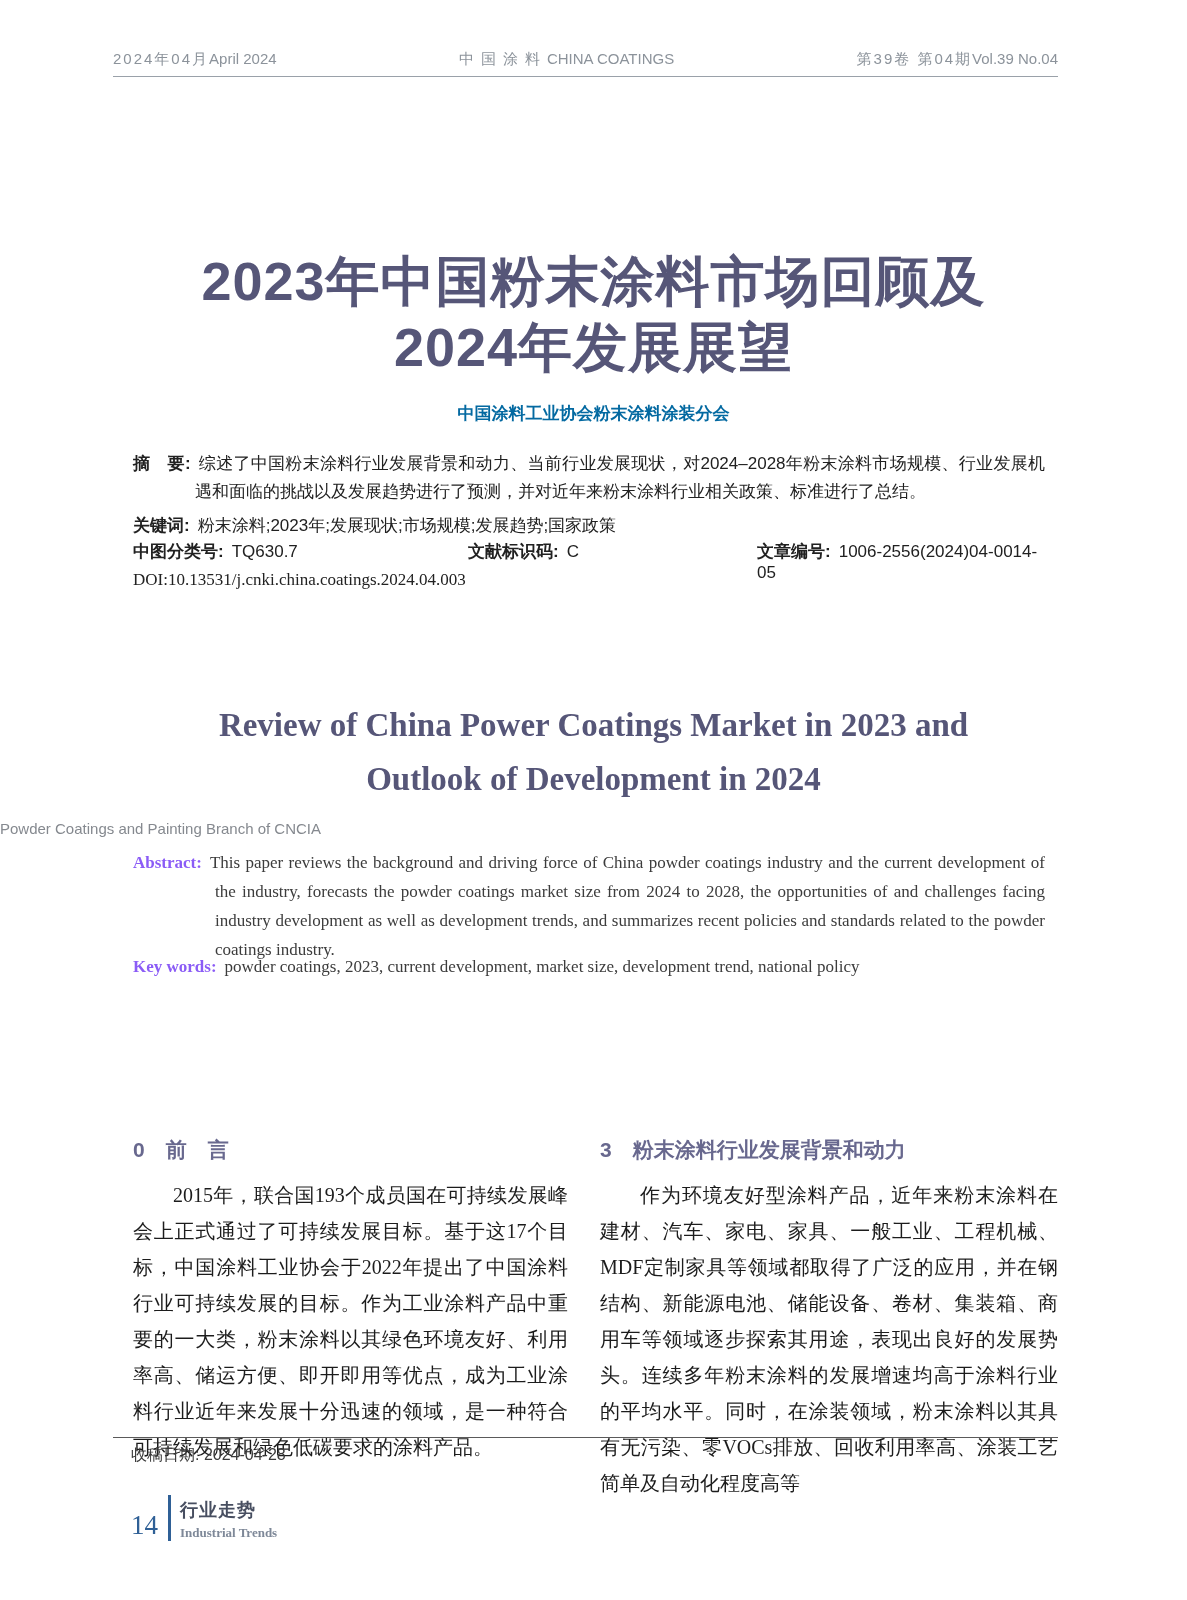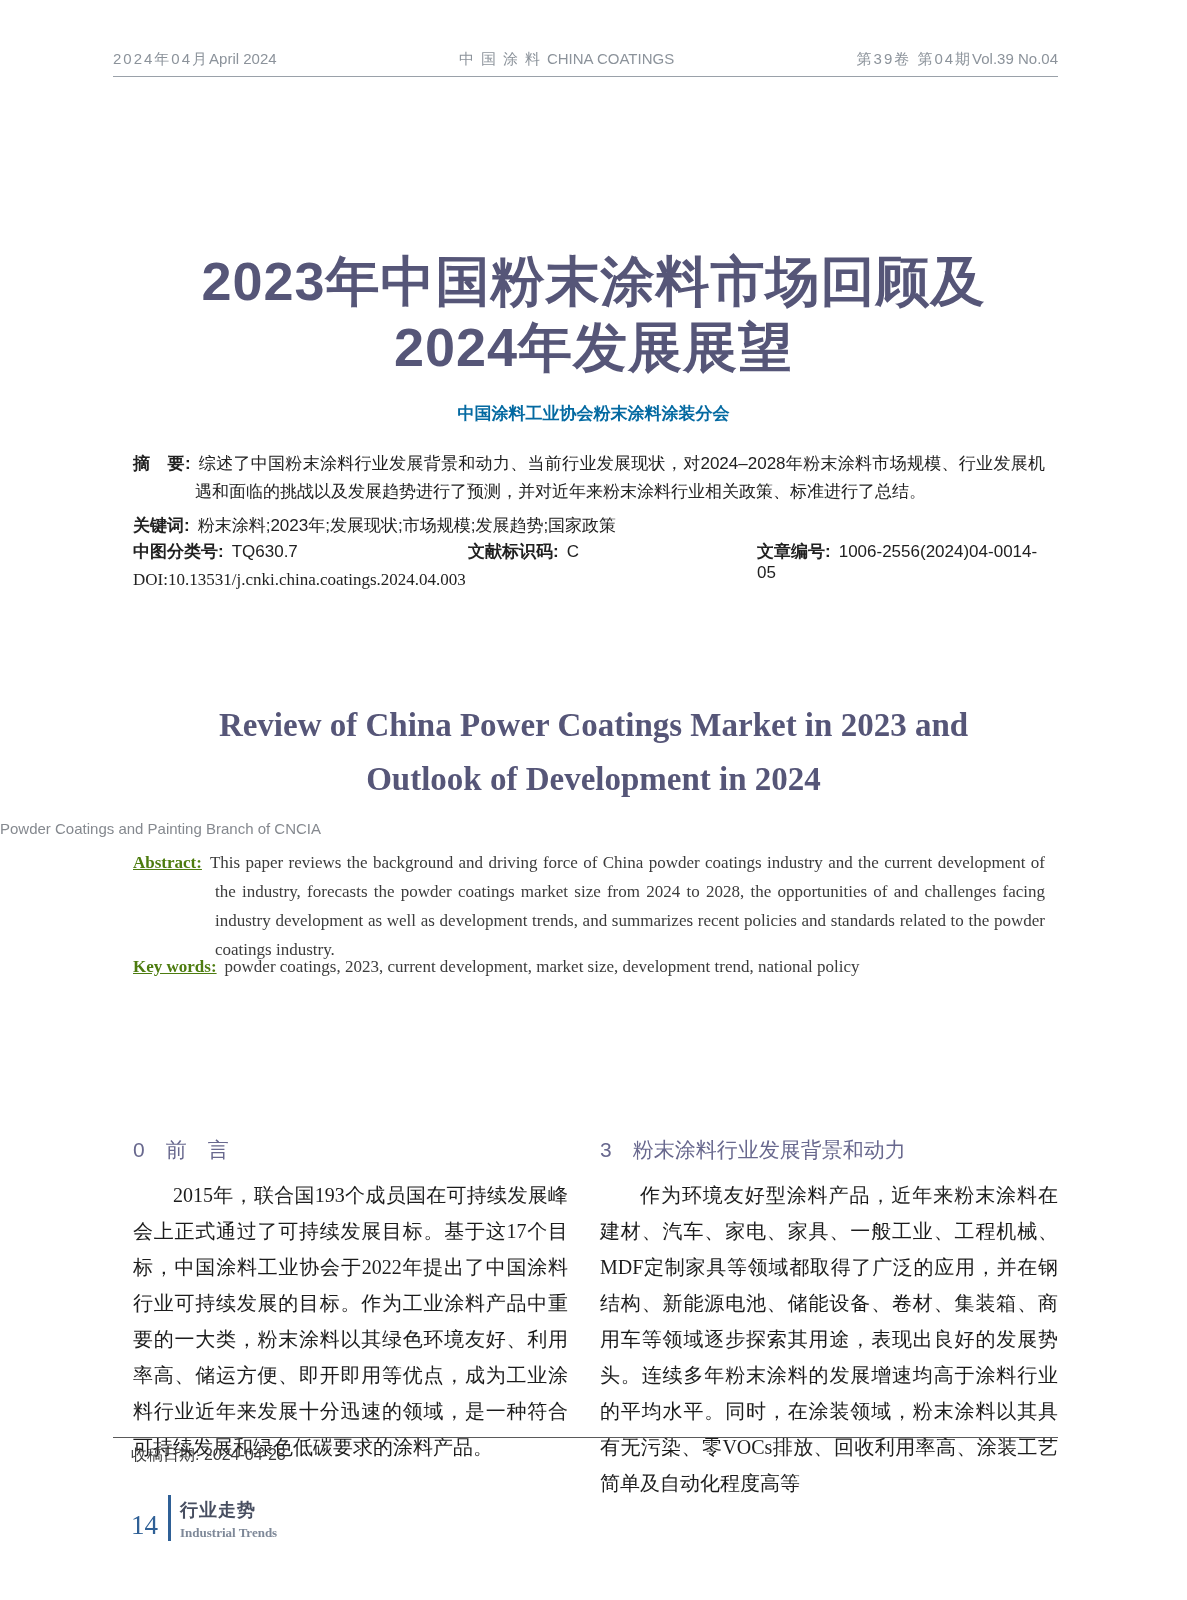--- a/index.html
+++ b/index.html
@@ -88,31 +88,31 @@
 
   
   .abs-en, .kw-en {
     position: absolute; left: 133px; width: 912px;
     font-family: "Liberation Serif", serif;
     font-size: 17px; line-height: 29px; color: #3c3c3c;
     text-align: justify;
   }
   .abs-en { top: 848px; padding-left: 82px; text-indent: -82px; }
   .kw-en  { top: 952px; }
-  .abs-en .lbl, .kw-en .lbl { color: #4d7c0f; text-decoration: underline; }
+  .abs-en .lbl, .kw-en .lbl { color: #8b5cf6; }
 
   
   .columns {
     position: absolute; top: 1136px; left: 133px; width: 925px;
     display: flex; gap: 32px;
   }
   .columns section.col-l { width: 435px; }
   .columns section.col-r { width: 458px; }
   .columns h3 {
-    font-size: 21px; font-weight: normal; color: #68688e;
+    font-size: 21px; font-weight: bold; color: #68688e;
     margin-bottom: 13px; white-space: pre-wrap;
   }
   .columns p {
     font-family: "Liberation Serif", serif;
     font-size: 20px; line-height: 36px;
     text-align: justify; text-indent: 2em;
     color: #1c1c1c;
   }
 
   

